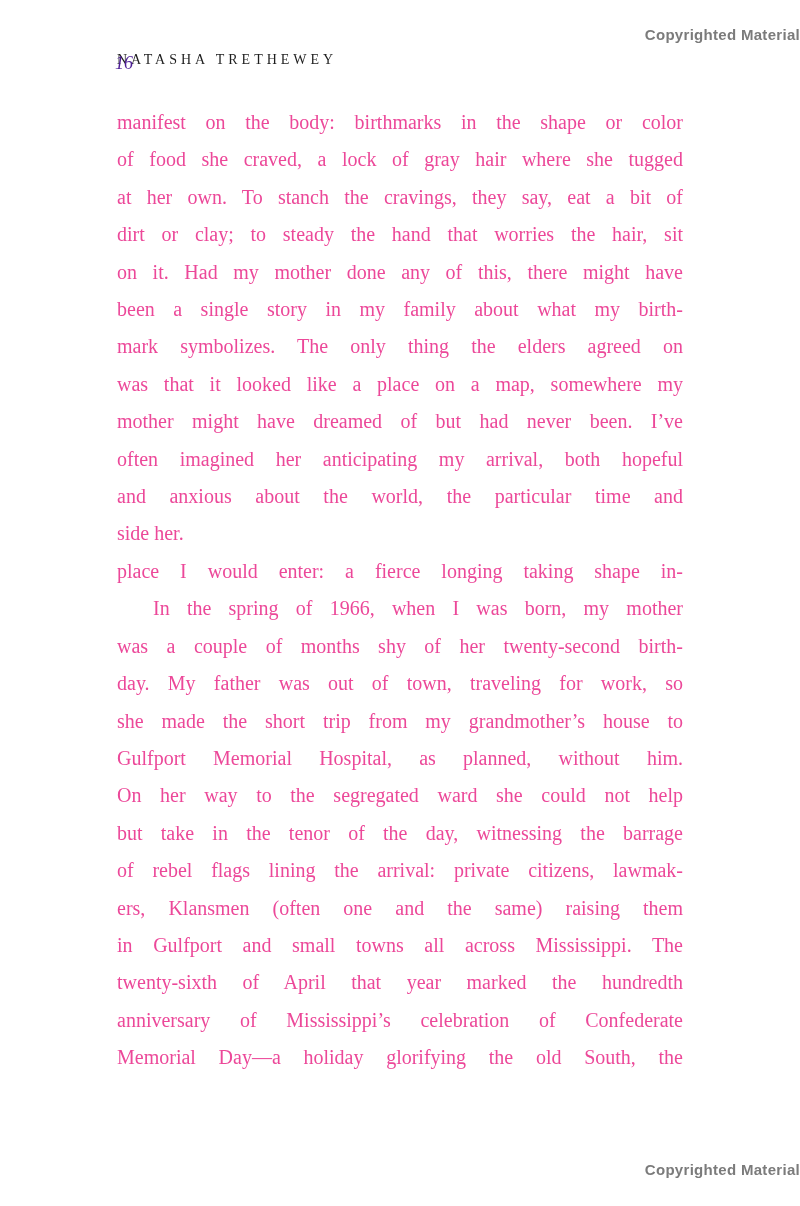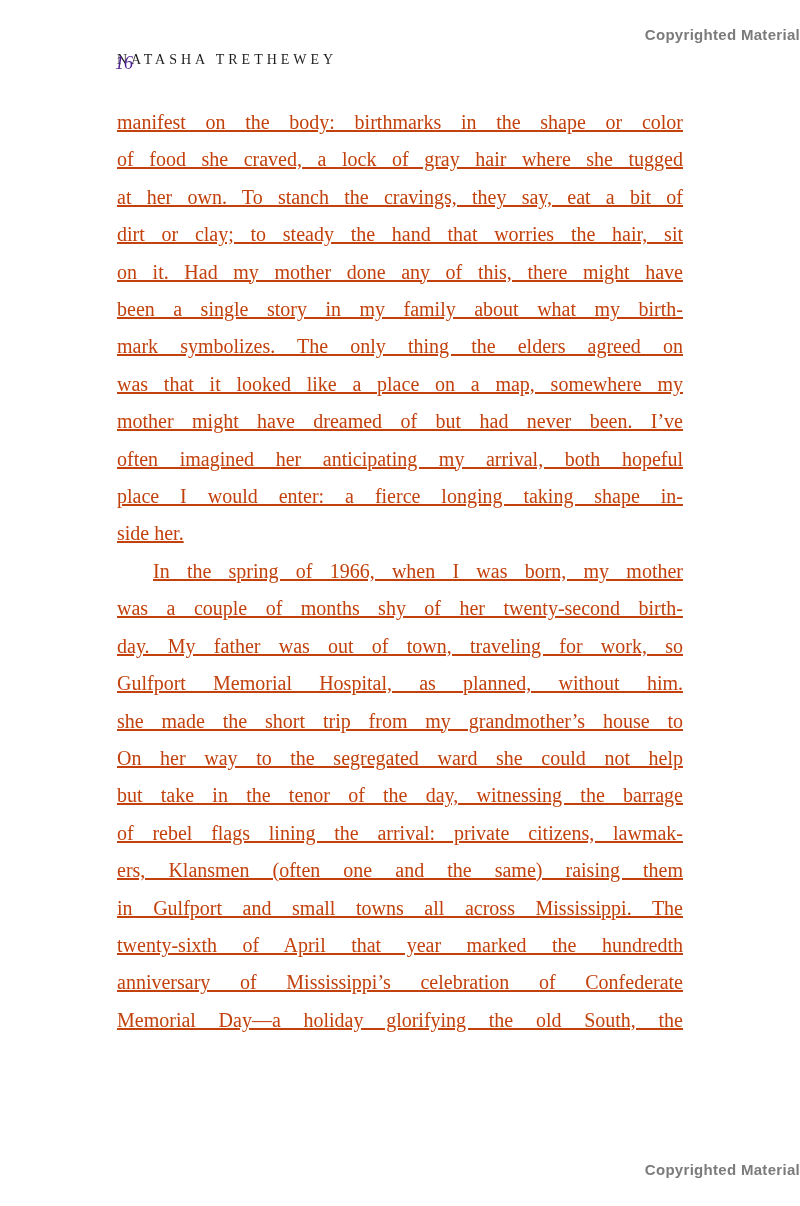--- a/index.html
+++ b/index.html
@@ -49,24 +49,23 @@
     font-size: 14px;
     letter-spacing: 4px;
     color: #1e1e1e;
   }
 
   .text-block {
     position: absolute;
     top: 104px;
     left: 117px;
     width: 566px;
-    color: #c2410c;
+    color: #ec4899;
     font-size: 20px;
     line-height: 37.4px;
-    text-decoration: underline;
   }
   .paragraph { margin: 0; }
   .line {
     text-align: justify;
     text-align-last: justify;
   }
   .line.no-stretch { text-align-last: left; }
   .line.indent { text-indent: 36px; }
 </style>
 </head>
@@ -84,29 +83,30 @@
       <div class="line">manifest on the body: birthmarks in the shape or color</div>
       <div class="line">of food she craved, a lock of gray hair where she tugged</div>
       <div class="line">at her own. To stanch the cravings, they say, eat a bit of</div>
       <div class="line">dirt or clay; to steady the hand that worries the hair, sit</div>
       <div class="line">on it. Had my mother done any of this, there might have</div>
       <div class="line">been a single story in my family about what my birth-</div>
       <div class="line">mark symbolizes. The only thing the elders agreed on</div>
       <div class="line">was that it looked like a place on a map, somewhere my</div>
       <div class="line">mother might have dreamed of but had never been. I’ve</div>
       <div class="line">often imagined her anticipating my arrival, both hopeful</div>
+      <div class="line">and anxious about the world, the particular time and</div>
+      <div class="line no-stretch">side her.</div>
       <div class="line">place I would enter: a fierce longing taking shape in-</div>
-      <div class="line no-stretch">side her.</div>
     </div>
     <div class="paragraph">
       <div class="line indent">In the spring of 1966, when I was born, my mother</div>
       <div class="line">was a couple of months shy of her twenty-second birth-</div>
       <div class="line">day. My father was out of town, traveling for work, so</div>
+      <div class="line">she made the short trip from my grandmother’s house to</div>
       <div class="line">Gulfport Memorial Hospital, as planned, without him.</div>
-      <div class="line">she made the short trip from my grandmother’s house to</div>
       <div class="line">On her way to the segregated ward she could not help</div>
       <div class="line">but take in the tenor of the day, witnessing the barrage</div>
       <div class="line">of rebel flags lining the arrival: private citizens, lawmak-</div>
       <div class="line">ers, Klansmen (often one and the same) raising them</div>
       <div class="line">in Gulfport and small towns all across Mississippi. The</div>
       <div class="line">twenty-sixth of April that year marked the hundredth</div>
       <div class="line">anniversary of Mississippi’s celebration of Confederate</div>
       <div class="line">Memorial Day—a holiday glorifying the old South, the</div>
     </div>
   </div>

